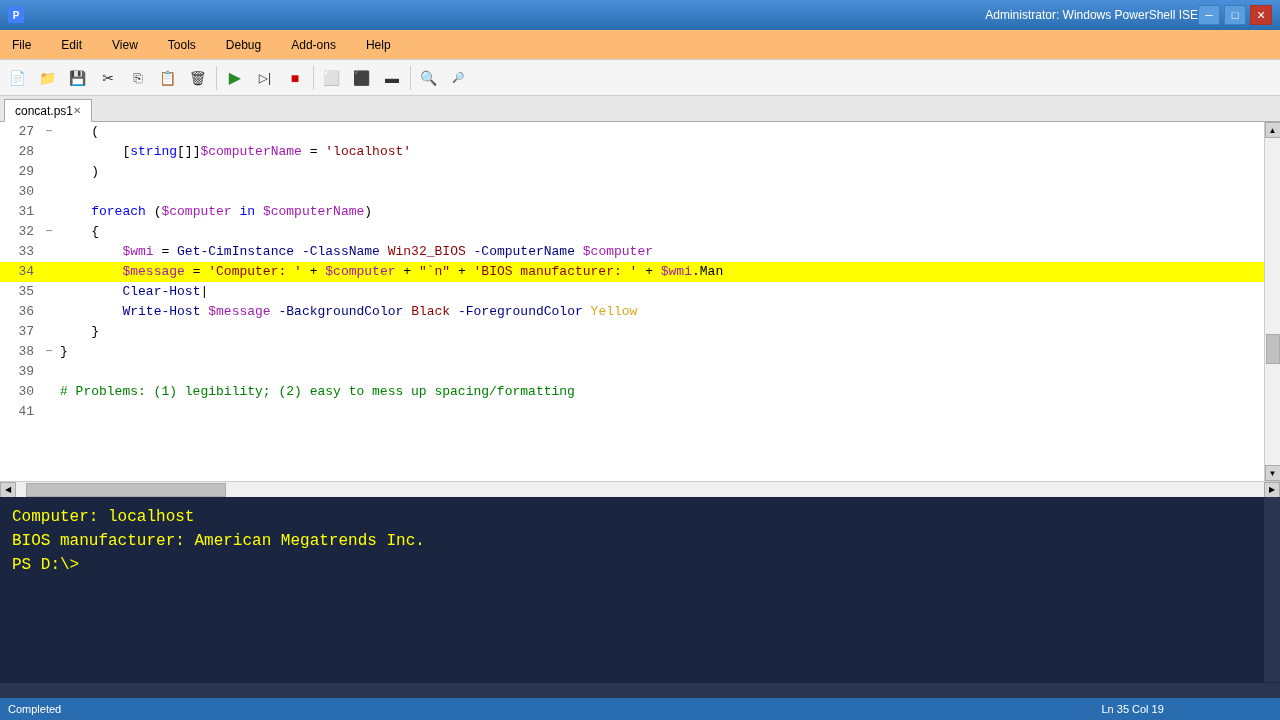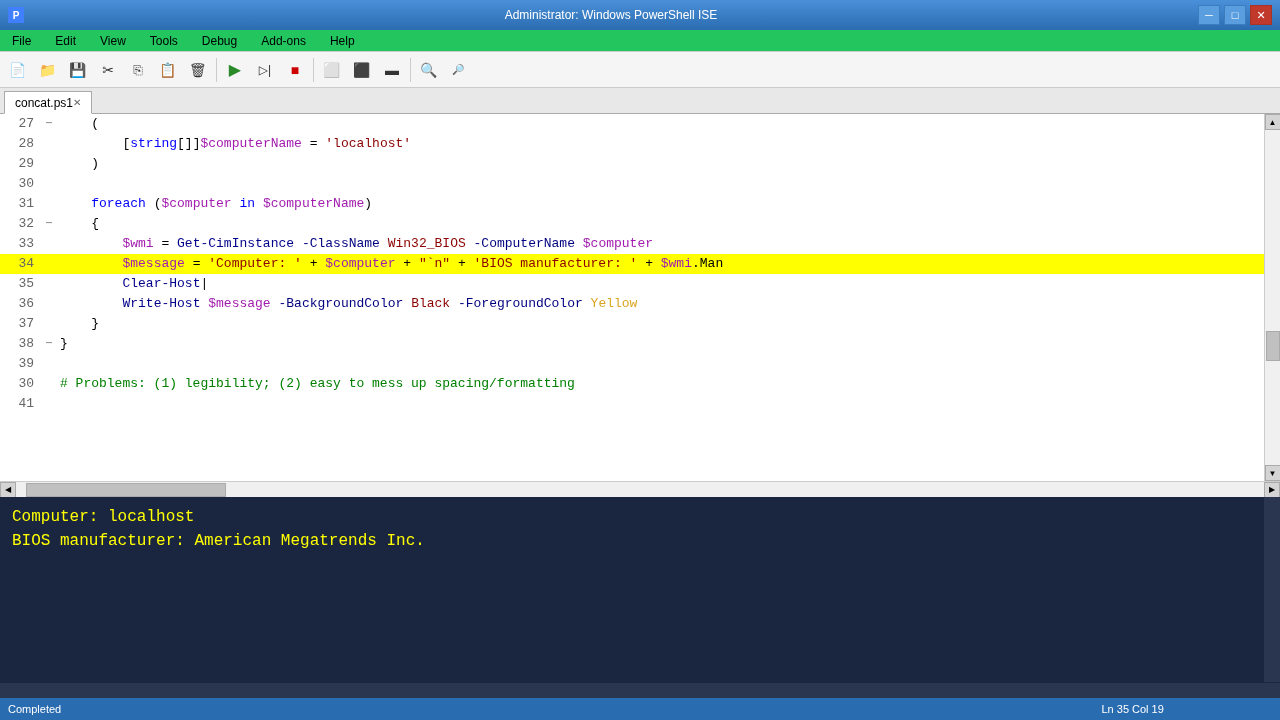--- a/index.html
+++ b/index.html
@@ -19,21 +19,21 @@
       height: 30px;
       display: flex;
       align-items: center;
       justify-content: space-between;
       padding: 0 8px;
       color: white;
       font-size: 12px;
     }
     #title-bar-title {
       flex: 1;
-      text-align: center;
+      text-align: right;
     }
     #title-bar-controls {
       display: flex;
       gap: 4px;
     }
     .title-btn {
       width: 22px;
       height: 20px;
       background: #5a9ee0;
       border: 1px solid #3a7ec0;
@@ -41,27 +41,27 @@
       font-size: 11px;
       display: flex;
       align-items: center;
       justify-content: center;
       cursor: pointer;
     }
     .title-btn.close { background: #c0392b; border-color: #a93226; }
 
     
     #menu-bar {
-      background: #22c55e;
-      height: 22px;
+      background: #fdba74;
+      height: 30px;
       display: flex;
       align-items: center;
       padding: 0 4px;
       border-bottom: 1px solid #ccc;
-      gap: 8px;
+      gap: 14px;
     }
     .menu-item {
       padding: 2px 8px;
       font-size: 12px;
       color: #000;
       cursor: pointer;
     }
 
     
     #toolbar {
@@ -510,20 +510,21 @@
     <div style="width:16px;height:16px;background:#d4d4d4;border:1px solid #aaa;display:flex;align-items:center;justify-content:center;font-size:8px;cursor:pointer;">◀</div>
     <div class="h-scroll-track">
       <div class="h-scroll-thumb"></div>
     </div>
     <div style="width:16px;height:16px;background:#d4d4d4;border:1px solid #aaa;display:flex;align-items:center;justify-content:center;font-size:8px;cursor:pointer;">▶</div>
   </div>
 
   <div id="console-area">
     <div class="console-line console-yellow">Computer: localhost</div>
     <div class="console-line console-yellow">BIOS manufacturer: American Megatrends Inc.</div>
+    <div class="console-line console-yellow">PS D:\&gt;</div>
     <div class="console-scroll"></div>
   </div>
 
   <div id="console-h-scroll" style="height:16px;background:#2a3550;border-top:1px solid #1a2540;">
   </div>
 </div>
 
 <div id="status-bar">
   <div id="status-left">
     <span class="status-item">Completed</span>

